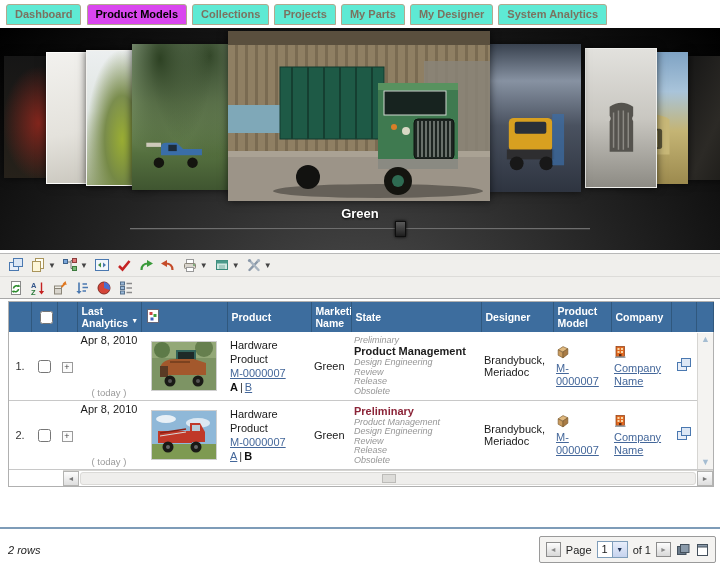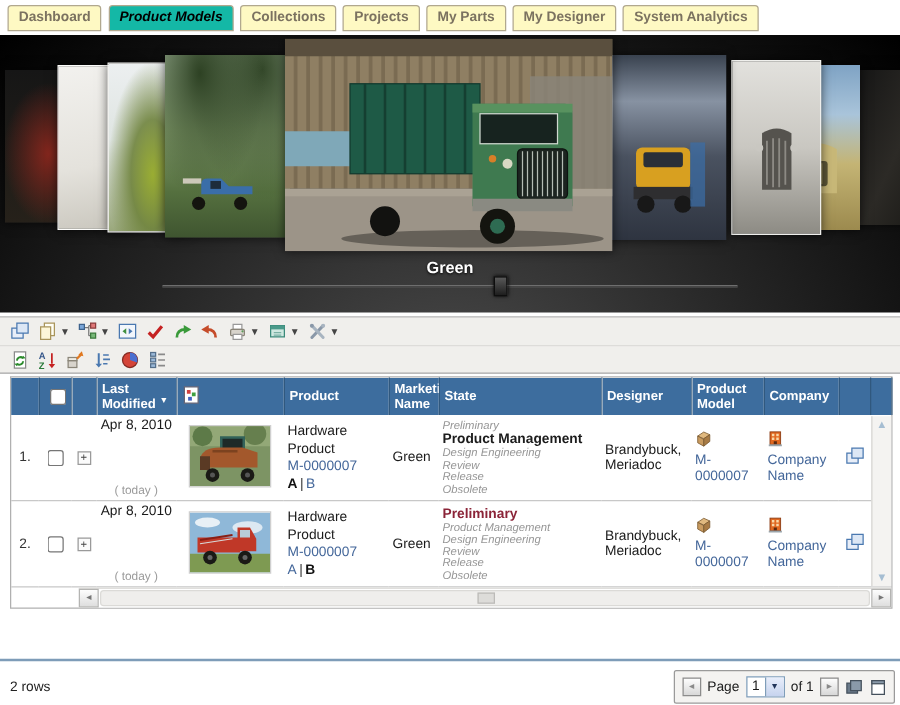--- a/index.html
+++ b/index.html
@@ -7,23 +7,23 @@
   body {
     width:720px; height:564px; overflow:hidden; background:#fff;
     font-family:"Liberation Sans", sans-serif; font-size:11px; color:#1a1a1a;
   }
 
   
   .tabs { padding:4px 0 0 6px; height:26px; }
   .tab {
     display:inline-block; padding:3px 8px 4px; margin-right:2px;
     border:1px solid #b1a88e; border-radius:3px 3px 0 0;
-    background:#fef9c3; color:#7b7260; font-weight:bold; font-size:11px; cursor:default;
-  }
-  .tab.active { background:#14b8a6; color:#000;font-style:italic; }
+    background:#5eead4; color:#7b7260; font-weight:bold; font-size:11px; cursor:default;
+  }
+  .tab.active { background:#d946ef; color:#000; }
 
   
   .carousel {
     position:relative; height:222px; margin-top:2px; overflow:hidden;
     background:radial-gradient(ellipse at 50% 135%, #4e4e4e 0%, #242424 52%, #000 100%);
   }
   .card { position:absolute; box-shadow:0 0 8px rgba(0,0,0,.65); }
   .card svg { position:absolute; left:8%; bottom:14%; width:84%; height:auto; }
   .c-center { left:228px; top:3px; width:262px; height:170px; z-index:9; }
   .c1 { left:4px;  top:28px; width:78px; height:122px; z-index:5;
@@ -78,21 +78,21 @@
   tr.r2 td { height:68px; }
   .cell-c { text-align:center; }
   .rownum { text-align:center; color:#333; }
   .expand {
     display:inline-block; width:11px; height:11px; border:1px solid #9a9a9a; background:#fbfbfb;
     line-height:9px; text-align:center; font-size:9px; color:#444;
   }
   .datecell { text-align:center; }
   .datenote { color:#9a9a9a; font-size:9.5px;margin-top:41px; }
   .thumbwrap { display:inline-block; border:1px solid #cfcfcf; line-height:0; }
-  .lnk { color:#44679a; cursor:pointer; }
+  .lnk { color:#44679a; text-decoration:underline; cursor:pointer; }
   .prodcell { line-height:14px; }
   .vercur { font-weight:bold; color:#111; }
   .sep { color:#333; padding:0 2px; }
   .state-cell { text-align:left; }
   .st { display:block; font-size:9px; font-style:italic; color:#969696; line-height:9.5px; }
   .st.cur { font-size:11px; font-style:normal; font-weight:bold; color:#1c1c1c; line-height:13px; }
   .st.cur.maroon { color:#8b2438; }
   .objcell { line-height:13px; }
   .sort-arrow { font-size:7px; vertical-align:top; margin-left:3px; }
 
@@ -104,21 +104,21 @@
   .varrow { color:#a5bdd2; font-size:9px; line-height:9px; cursor:default; }
   .hscroll { height:16px; margin-left:54px; border-top:1px solid #d6d5d2; display:flex; align-items:center; background:#fff; }
   .hbtn { width:16px; height:15px; background:linear-gradient(#fdfdfd,#dedede); border:1px solid #b4b4b2;
           display:flex; align-items:center; justify-content:center; font-size:7px; color:#777; }
   .htrack { flex:1; height:13px; background:#efeeec; border:1px solid #dbdad7; border-radius:3px; position:relative; margin:0 1px; }
   .hthumb { position:absolute; left:49%; top:1px; width:14px; height:9px; background:#dddcd9; border:1px solid #bcbbb8; }
 
   
   .divider { height:2px; background:#7e9cb8; margin-top:40px; }
   .footer { display:flex; justify-content:space-between; align-items:center; padding:7px 4px 0 8px; }
-  .rowcount { color:#222; }
+  .rowcount { font-style:italic; color:#222; }
   .pager { display:flex; align-items:center; gap:5px; border:1px solid #9a9a9a; background:#f4f3f1;
            padding:4px 6px; border-radius:2px; }
   .pbtn { width:15px; height:15px; border:1px solid #8c8c8c; background:linear-gradient(#fdfdfd,#d8d8d8);
           display:flex; align-items:center; justify-content:center; font-size:7px; color:#8a8a8a; }
   .pselect { display:flex; align-items:stretch; border:1px solid #7f9db9; background:#fff; height:17px; }
   .pselect .val { padding:1px 4px 0; min-width:13px; font-size:11px; }
   .pselect .arrow { width:15px; background:linear-gradient(#e8eefb,#c6d3ee); border-left:1px solid #7f9db9;
           display:flex; align-items:center; justify-content:center; font-size:7px; color:#23365a; }
   .pager-label { color:#222; }
   .wicon { display:inline-block; line-height:0; }
@@ -351,21 +351,21 @@
       <col style="width:58px">
         <col style="width:60px">
         <col style="width:25px">
         <col style="width:17px">
     </colgroup>
     <thead>
       <tr>
         <th></th>
         <th class="center"><input type="checkbox" style=""></th>
         <th></th>
-        <th><span>Last Modified</span><span class="sort-arrow">▼</span></th>
+        <th><span>Last Analytics</span><span class="sort-arrow">▼</span></th>
         <th><span class="wicon"><svg width="14" height="16" viewBox="0 0 14 16">
                 <rect x="1.5" y="1.5" width="11" height="13" fill="#fff" stroke="#667"></rect>
                 <rect x="3.5" y="4" width="3" height="3" fill="#d04040"></rect>
                 <rect x="7.5" y="6" width="3" height="3" fill="#40a040"></rect>
                 <rect x="4.5" y="9.5" width="3" height="3" fill="#4060c0"></rect>
               </svg></span></th>
         <th>Product</th>
         <th>Marketing Name</th>
         <th>State</th>
         <th>Designer</th>

